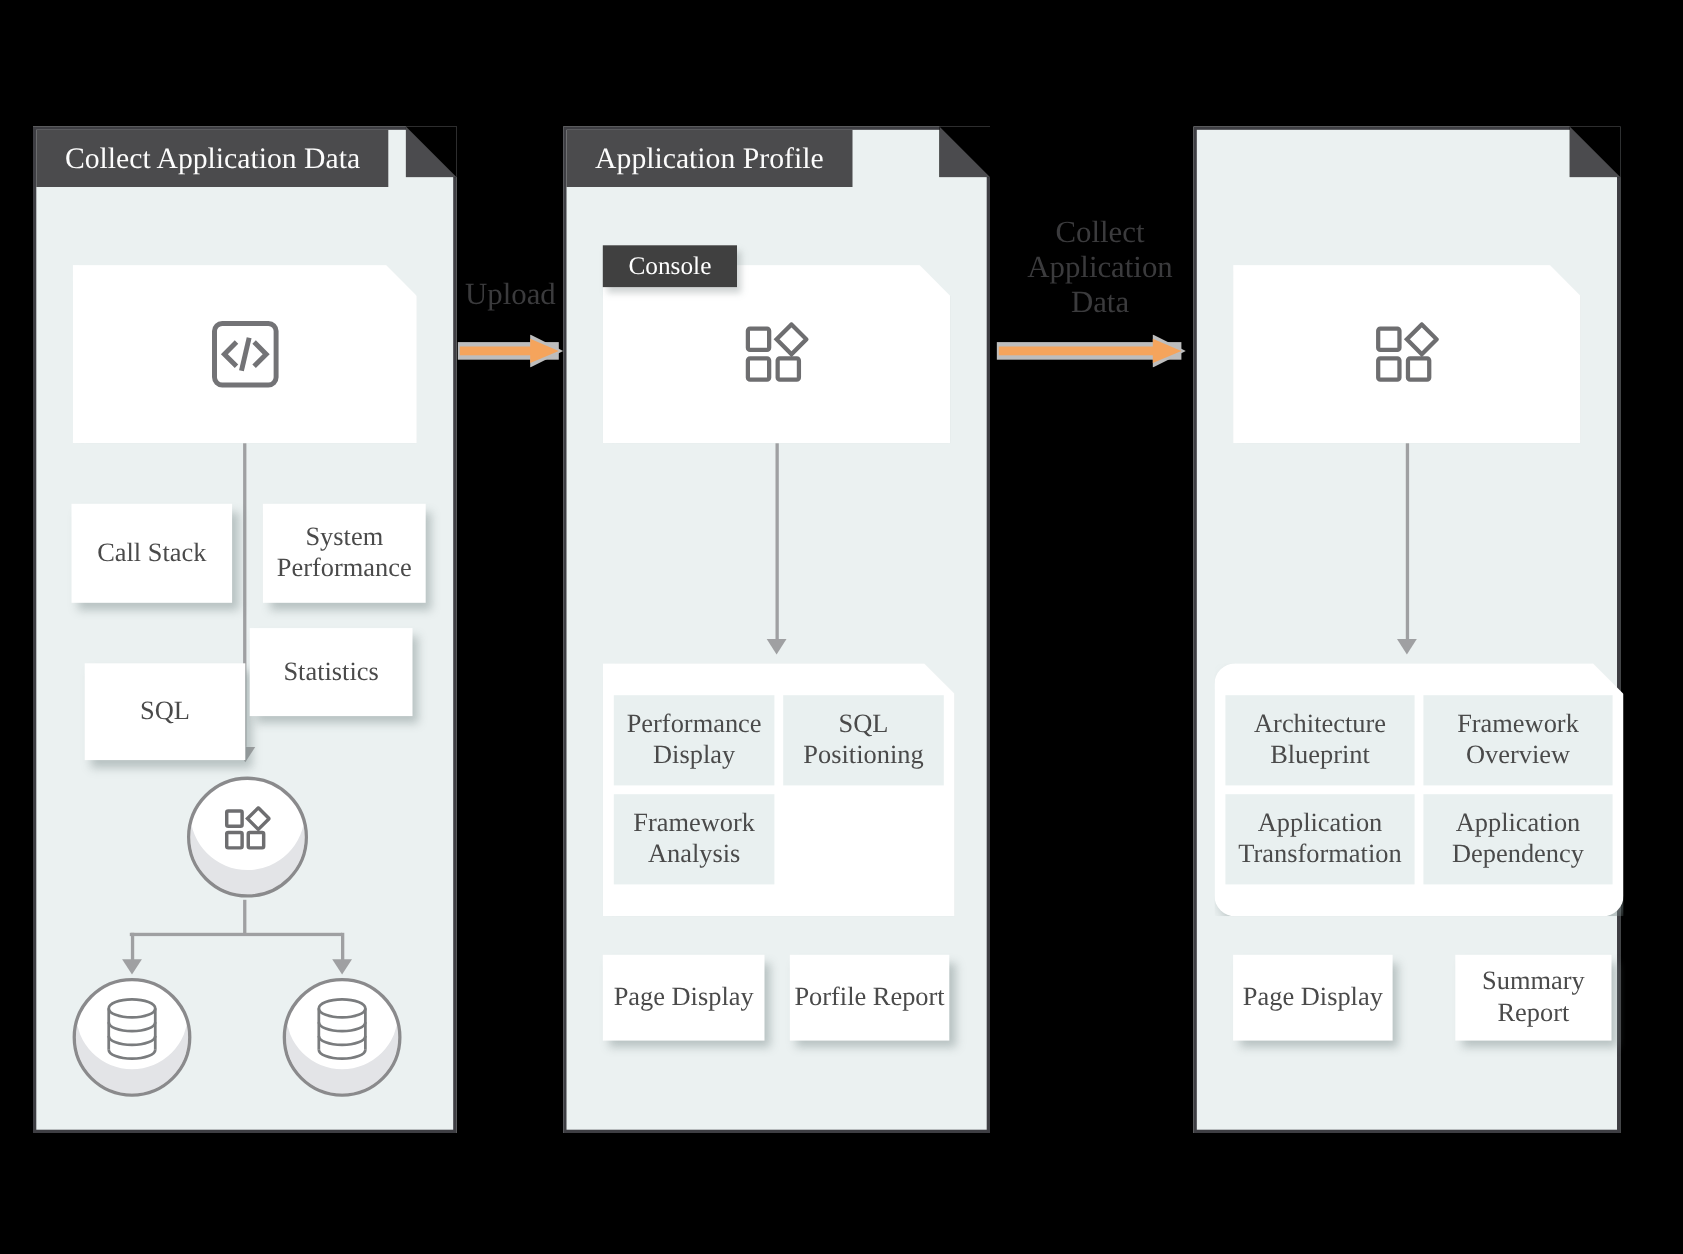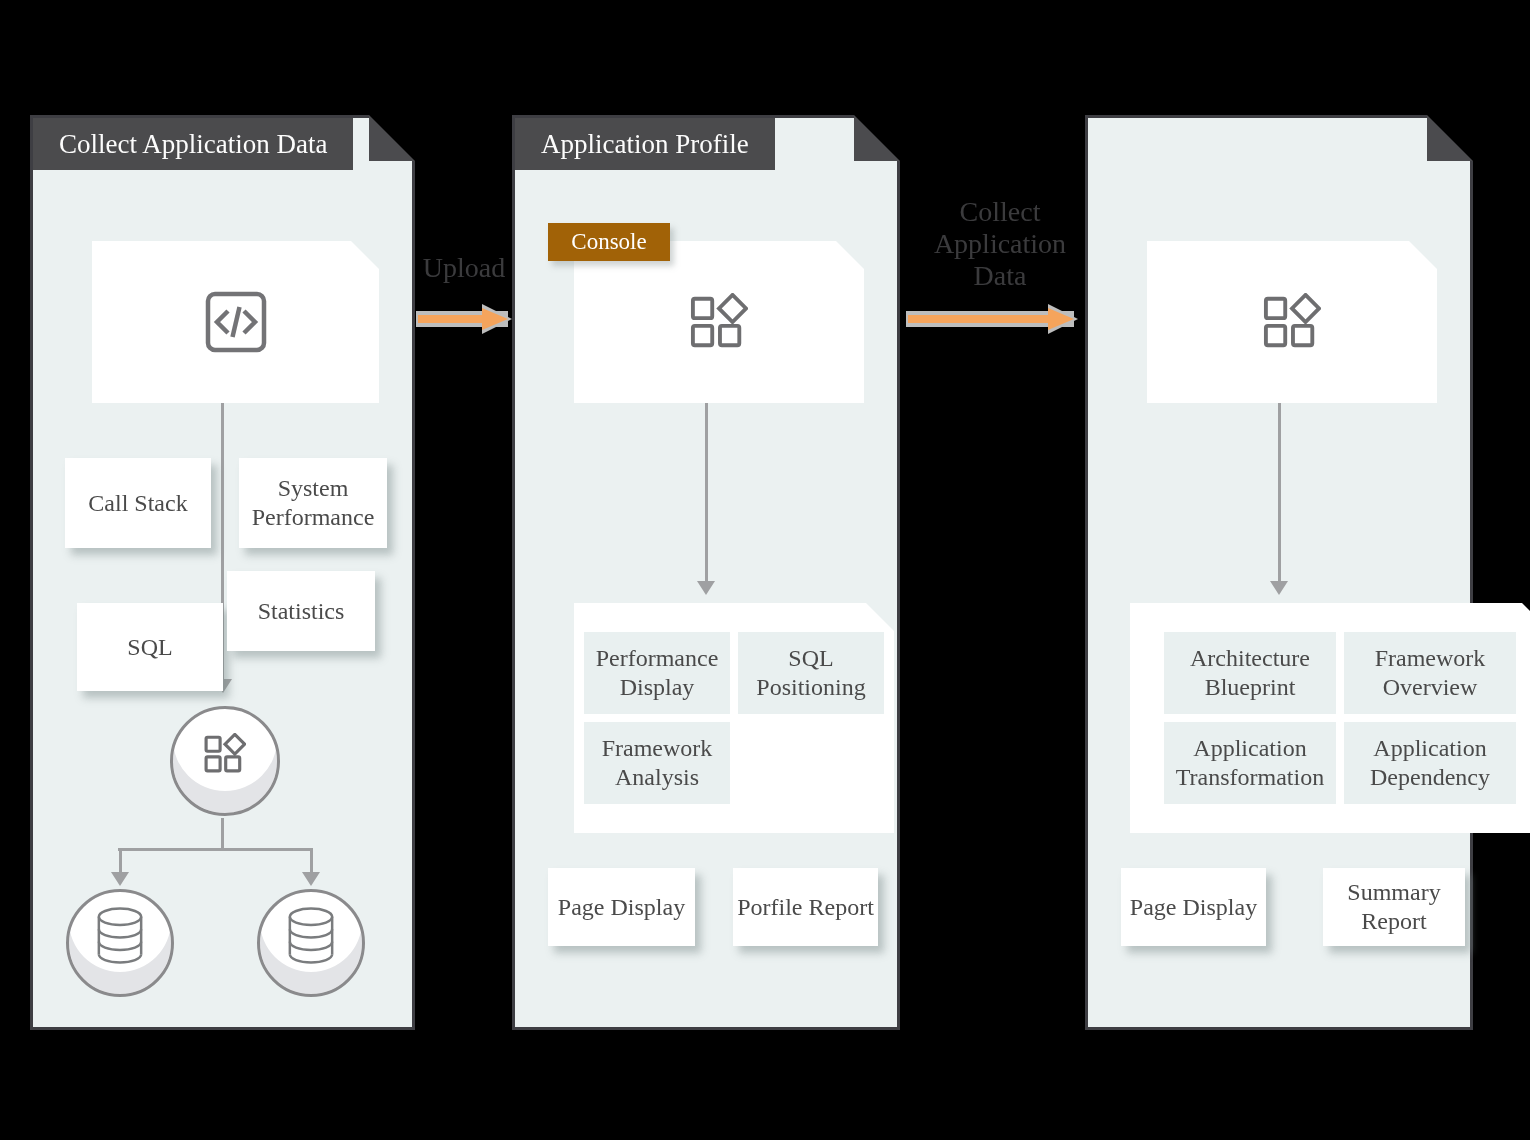--- a/index.html
+++ b/index.html
@@ -18,36 +18,36 @@
     display:flex;align-items:center;padding:0 26px;z-index:4;
     color:#FCFCFC;font-size:27px;white-space:nowrap;
   }
   .corner-cover{position:absolute;top:-3px;right:-3px;width:46px;height:46px;background:#000;z-index:5;}
   .corner-flap{position:absolute;inset:0;background:#4B4B4E;clip-path:polygon(0 0,100% 100%,0 100%);}
   
   .card{
     position:absolute;background:#fff;
     clip-path:polygon(0 0,calc(100% - 28px) 0,100% 28px,100% 100%,0 100%);
     filter:drop-shadow(5px 6px 5px rgba(122,138,138,0.5));
-    display:flex;align-items:center;justify-content:center;margin-left:26px;
+    display:flex;align-items:center;justify-content:center;
   }
   .icon-card{left:33px;top:123px;right:33px;height:162px;}
   .modules-card{top:485px;height:230px;display:grid;justify-content:center;align-content:center;}
   .module-box{
     background:#E9F0F0;display:flex;align-items:center;justify-content:center;
     text-align:center;font-size:24px;line-height:1.2;color:#4A4A4A;
   }
   .shadow-box{
     position:absolute;background:#fff;box-shadow:6px 7px 8px rgba(122,138,138,0.45);
     display:flex;align-items:center;justify-content:center;text-align:center;
     font-size:24px;line-height:1.2;color:#4A4A4A;
   }
   .console-tag{
     position:absolute;left:33px;top:105px;width:122px;height:38px;z-index:3;
-    background:#a16207;color:#fff;font-size:23px;
+    background:#404040;color:#fff;font-size:23px;
     display:flex;align-items:center;justify-content:center;
     box-shadow:4px 5px 6px rgba(120,132,132,0.35);
   }
   
   .vline{position:absolute;width:3px;background:#9FA0A2;}
   .hline{position:absolute;height:3px;background:#9FA0A2;}
   .head-down{
     position:absolute;width:0;height:0;
     border-left:9px solid transparent;border-right:9px solid transparent;
     border-top:14px solid #9FA0A2;
@@ -182,21 +182,21 @@
         <span>SQL Positioning</span>
       </div>
       <div class="module-box" style="height:82px;">
         <span>Framework Analysis</span>
       </div>
     </div>
 
     <div class="shadow-box" style="left:33px;top:750px;width:147px;height:78px;">
       <span>Page Display</span>
     </div>
-    <div class="shadow-box" style="left:218px;top:750px;width:145px;height:78px;">
+    <div class="shadow-box" style="left:203px;top:750px;width:145px;height:78px;">
       <span>Porfile Report</span>
     </div>
 
     <div class="corner-cover">
         <div class="corner-flap"></div>
       </div>
   </div>
 
   <div class="flow-label" style="left:915px;top:196px;width:170px;">Collect Application Data</div>
   <div class="flow-arrow" style="left:906px;top:304px;width:172px;">
@@ -215,21 +215,21 @@
         <rect x="3" y="6" width="20" height="20" rx="2" fill="none" stroke="#6E6E70" stroke-width="4"></rect>
         <rect x="3" y="34" width="20" height="20" rx="2" fill="none" stroke="#6E6E70" stroke-width="4"></rect>
         <rect x="31" y="34" width="20" height="20" rx="2" fill="none" stroke="#6E6E70" stroke-width="4"></rect>
         <path d="M44 2 L58 16 L44 30 L30 16 Z" fill="none" stroke="#6E6E70" stroke-width="4"></path>
       </svg>
     </div>
 
     <div class="vline" style="left:calc(50% - 1.5px);top:285px;height:178px;"></div>
     <div class="head-down" style="left:calc(50% - 9px);top:463px;"></div>
 
-    <div class="card modules-card" style="left:16px;width:420px;grid-template-columns:172px 172px;gap:8px;">
+    <div class="card modules-card" style="left:16px;width:372px;grid-template-columns:172px 172px;gap:8px;border-radius:19px;">
       <div class="module-box" style="height:82px;">
         <span>Architecture Blueprint</span>
       </div>
       <div class="module-box" style="height:82px;">
         <span>Framework Overview</span>
       </div>
       <div class="module-box" style="height:82px;">
         <span>Application Transformation</span>
       </div>
       <div class="module-box" style="height:82px;">

